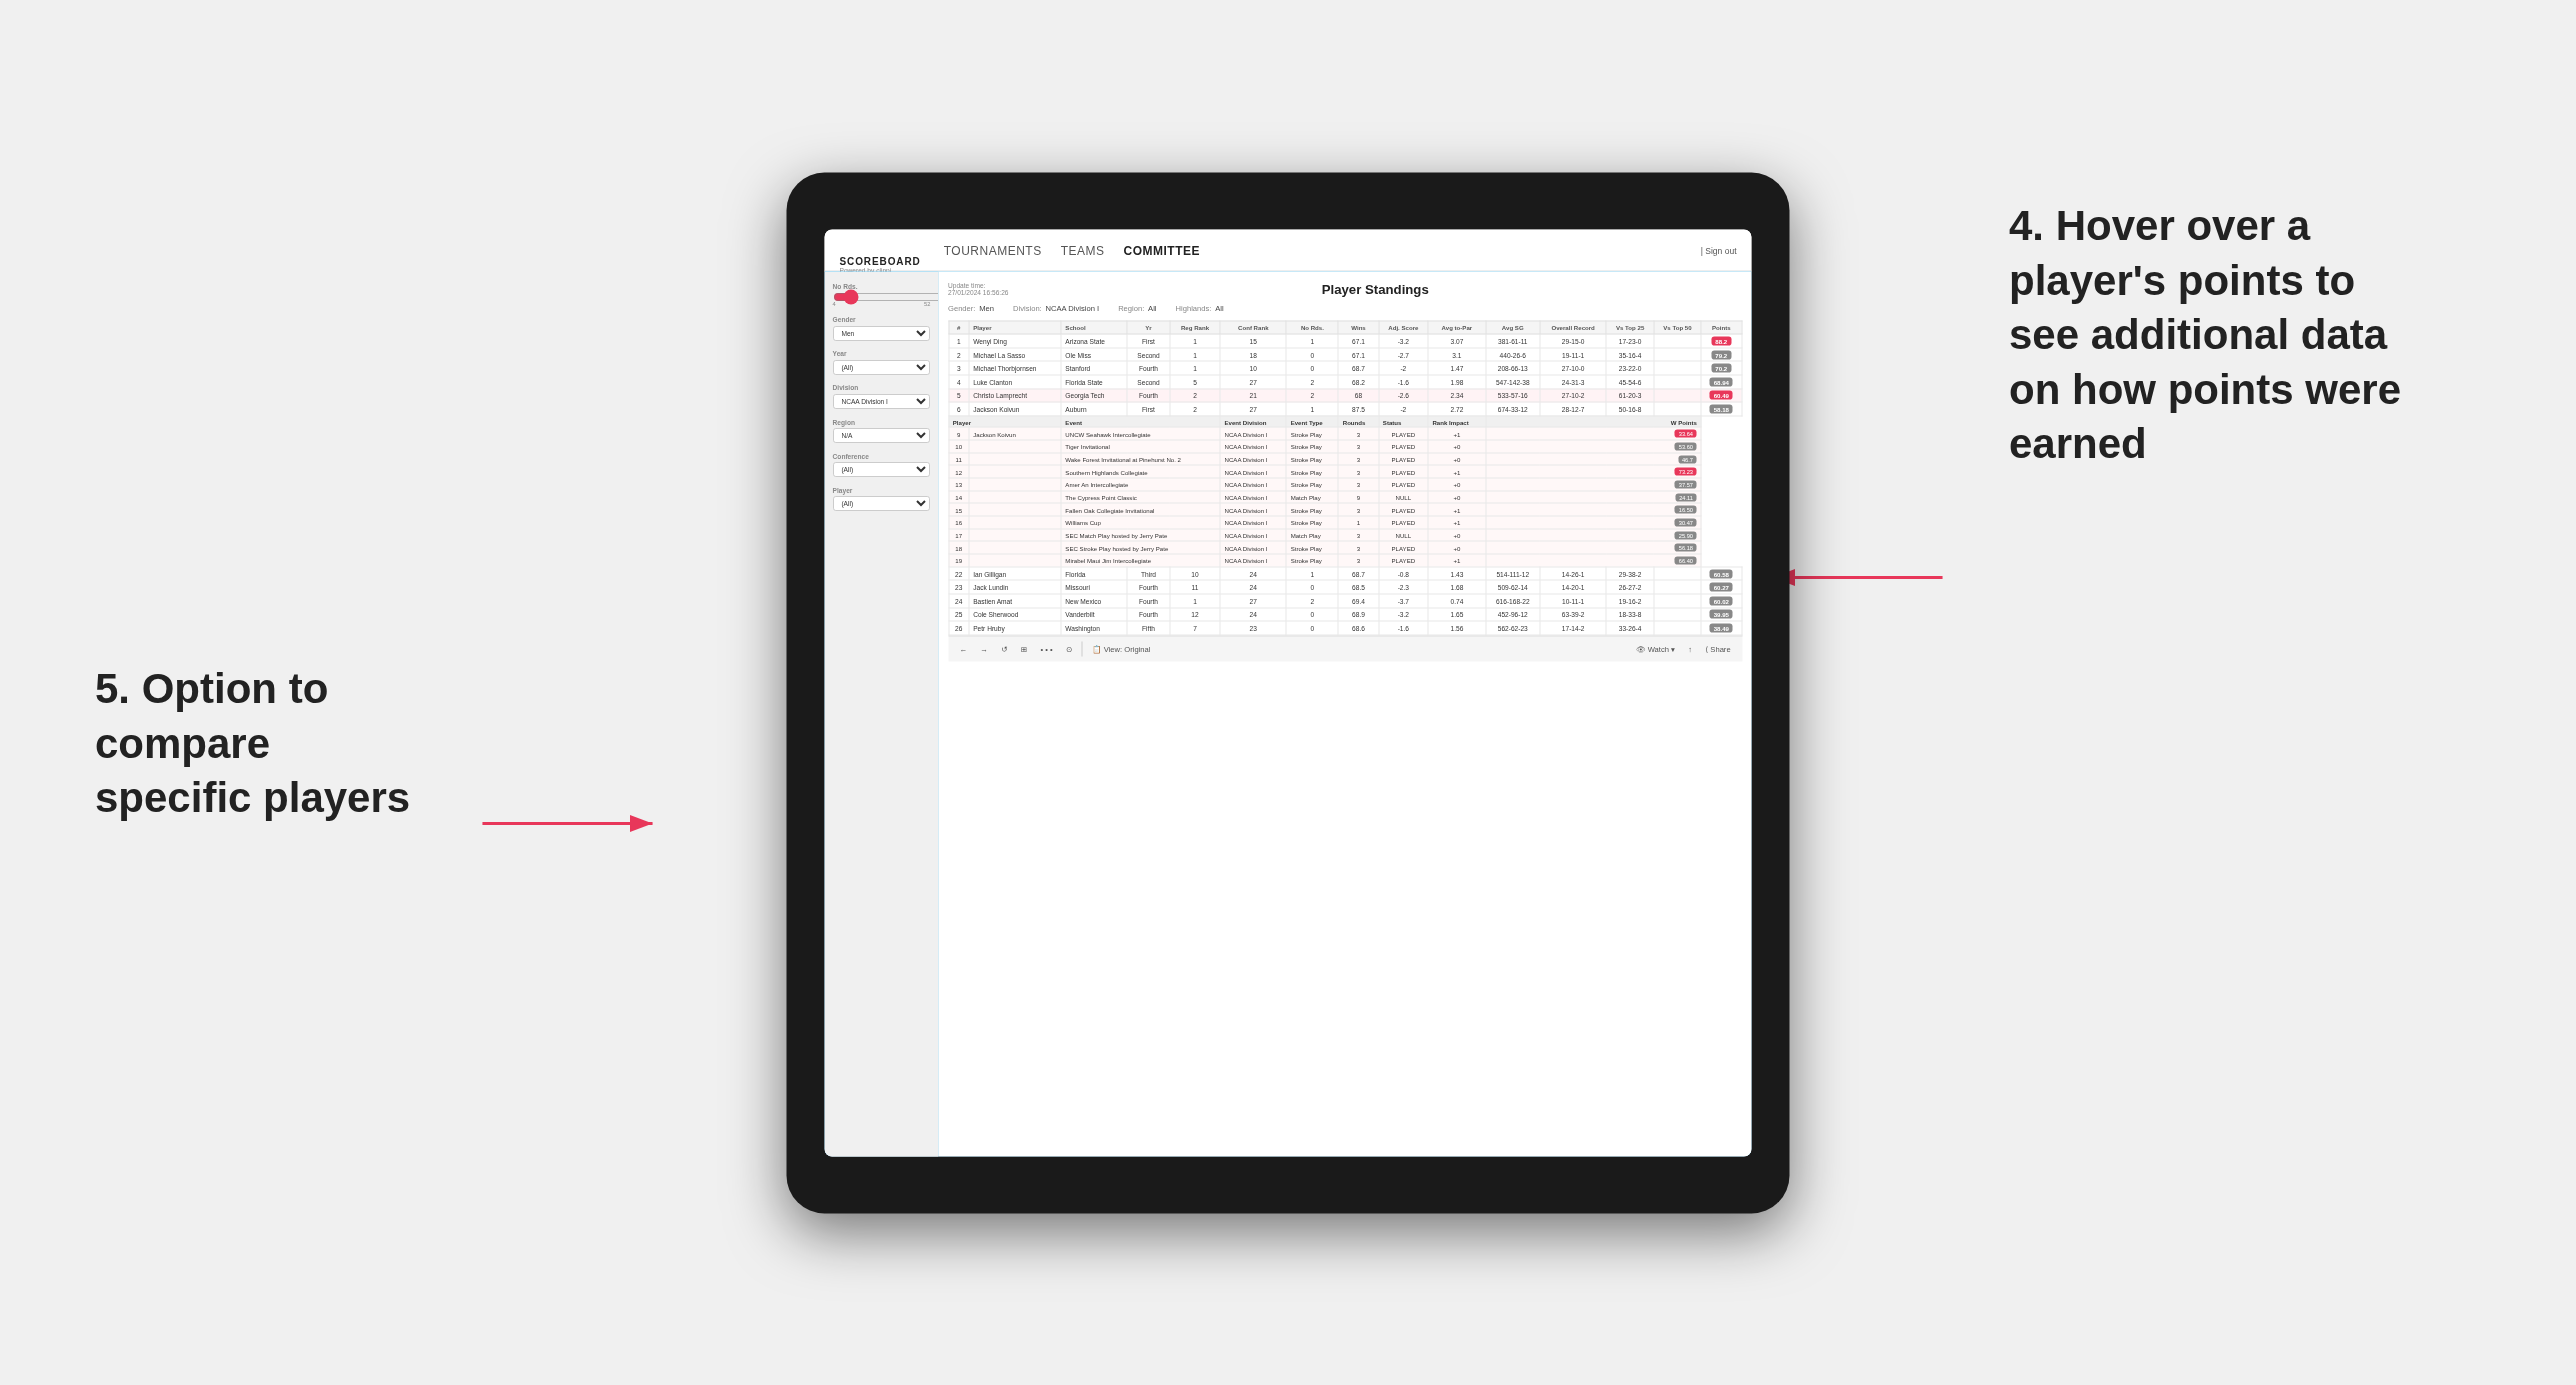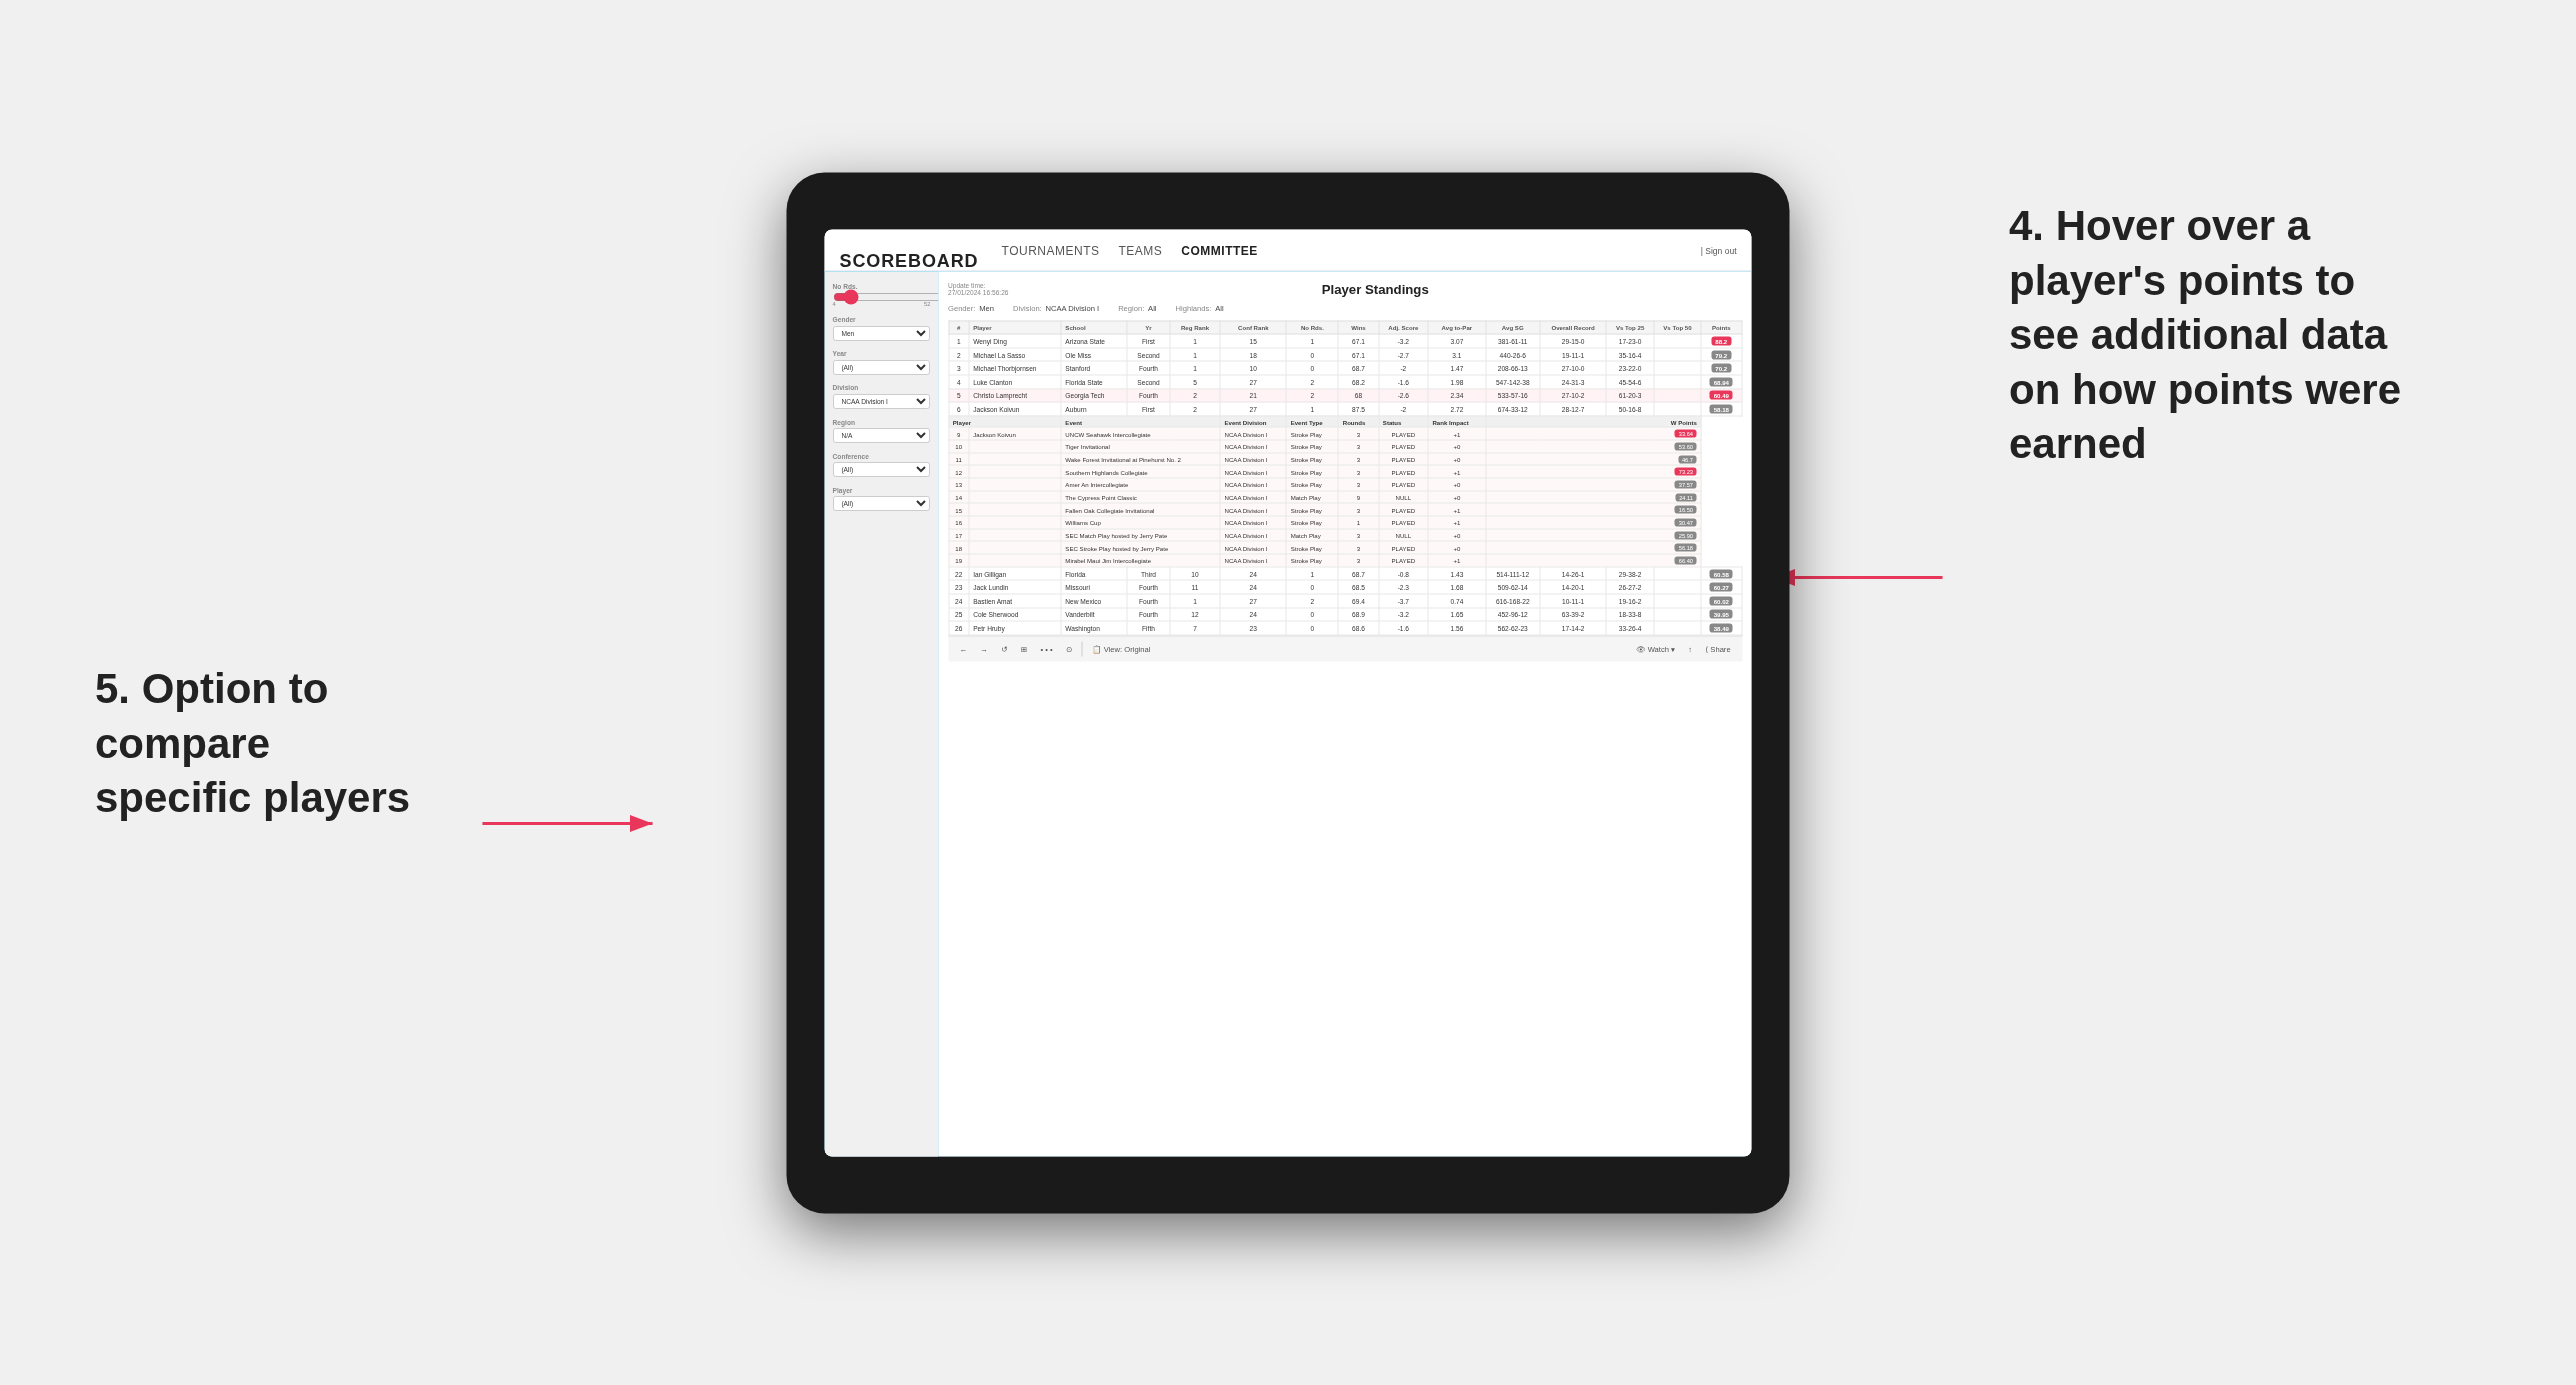--- a/index.html
+++ b/index.html
@@ -49,21 +49,21 @@
       flex-shrink: 0;
     }
 
     .logo-area {
       display: flex;
       flex-direction: column;
       margin-right: 23px;
     }
 
     .logo-text {
-      font-size: 18px;
+      font-size: 10px;
       font-weight: 900;
       color: #222;
       letter-spacing: 0.9px;
       margin-top: 28px;
     }
 
     .logo-sub {
       font-size: 6.6px;
       color: #888;
     }

